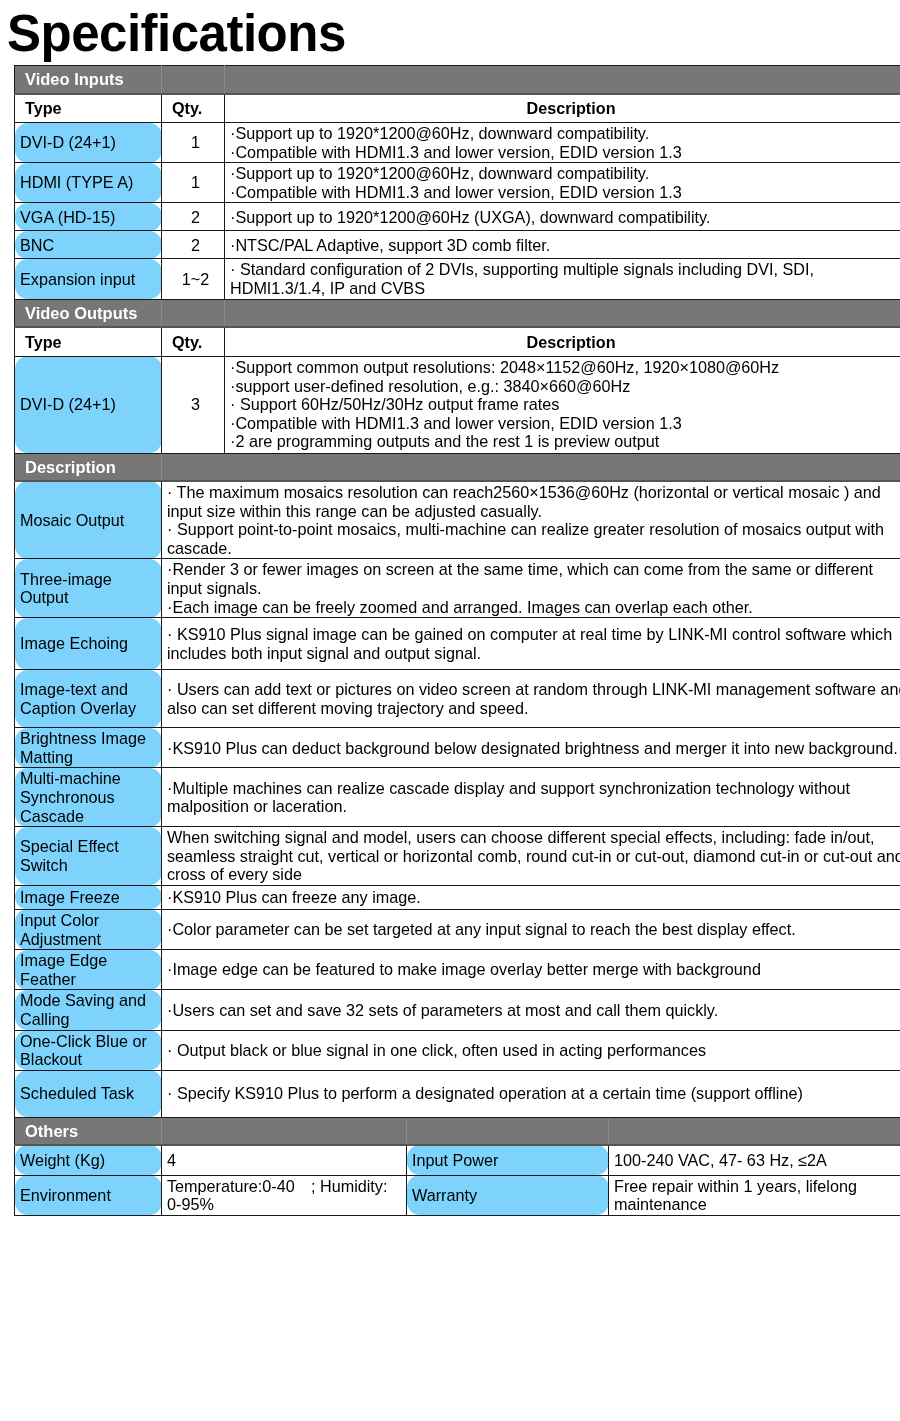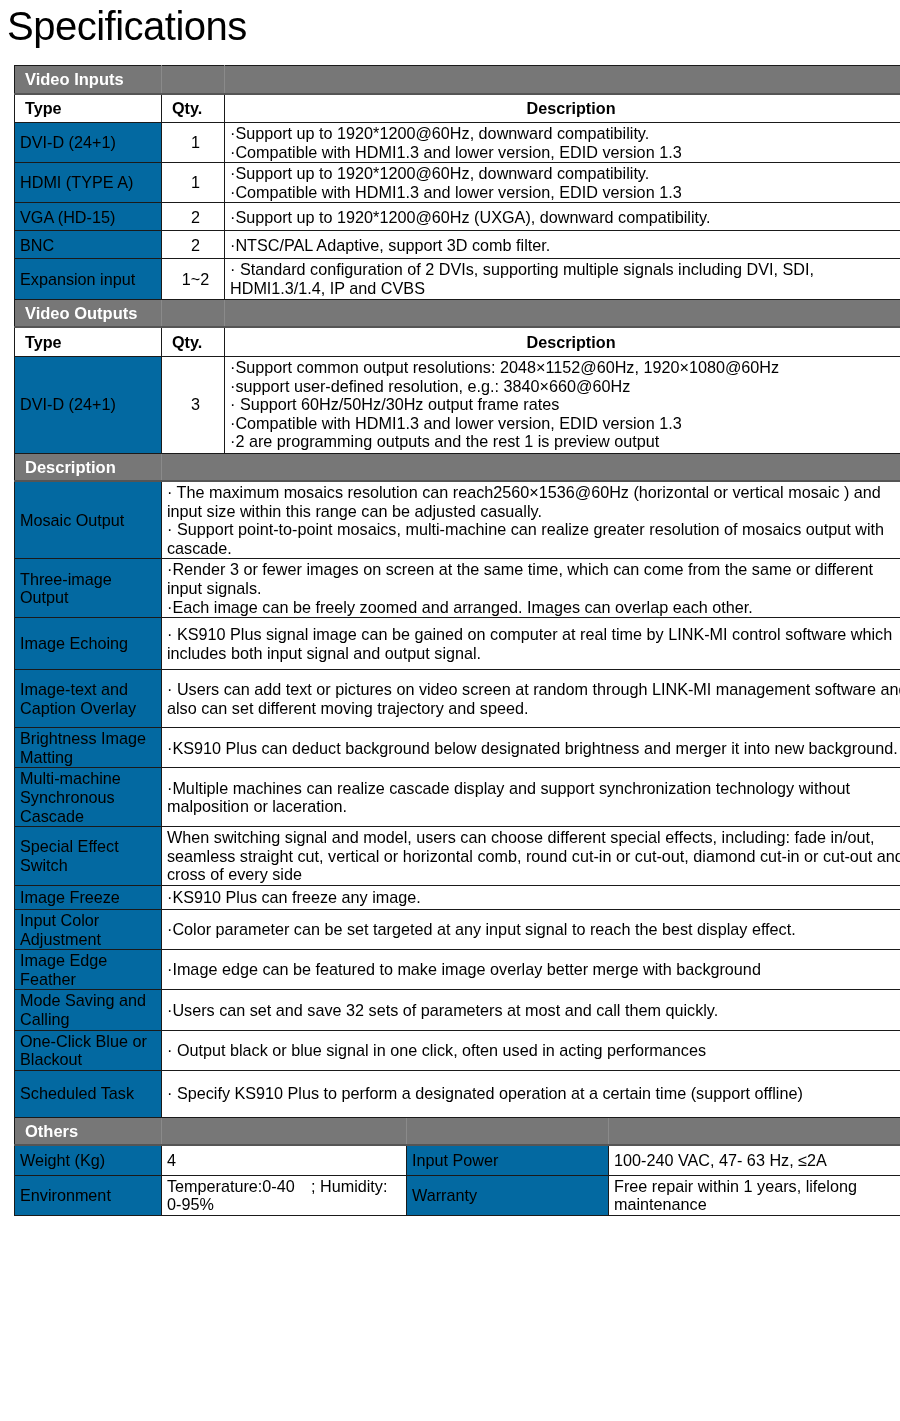--- a/index.html
+++ b/index.html
@@ -2,21 +2,21 @@
 <html><head>
 <meta charset="utf-8">
 <style>
   * { box-sizing: border-box; margin: 0; padding: 0; }
   html, body { width: 900px; height: 1421px; background: #ffffff; overflow: hidden; }
   body { font-family: "Liberation Sans", "DejaVu Sans", sans-serif; color: #000; position: relative; }
 
   .page-title {
     position: absolute; left: 7px; top: 4px;
     font-family: "Liberation Sans", sans-serif;
-    font-size: 40px; font-weight: normal; letter-spacing: -0.5px;
+    font-size: 51px; font-weight: bold; letter-spacing: -0.5px;
   }
 
   table.spec {
     position: absolute; left: 14px; top: 65px;
     width: 898px;
     border-collapse: collapse;
     table-layout: fixed;
     font-family: "Liberation Sans", sans-serif;
     font-size: 16.2px;
     line-height: 18.6px;
@@ -37,21 +37,21 @@
     border-bottom: 2px solid #555;
     padding-left: 10px;
     font-size: 16.5px;
   }
   tr.section td:first-child { border-left: 1.5px solid #1a1a1a; }
   tr.section td:last-child { border-right: 1.5px solid #1a1a1a; }
   tr.colhead td { height: 29px; font-weight: bold; margin-top: 25px; }
   tr.colhead td.c-type { padding-left: 10px; }
   tr.colhead td.c-qty { padding-left: 10px; }
   tr.colhead td.c-desc { text-align: center; }
-  td.label { background: #0369a1; padding-left: 10px; }
+  td.label { background: #7dd3fc; padding-left: 10px; border-radius: 13px; }
   td.qty { text-align: center; padding-left: 0; }
   td.desc { padding-left: 8px; padding-right: 4px; }
   td.plain { padding-left: 10px; }
   .line { display: block; }
 </style>
 </head>
 <body>
 
 <div class="page-title">Specifications</div>
 

